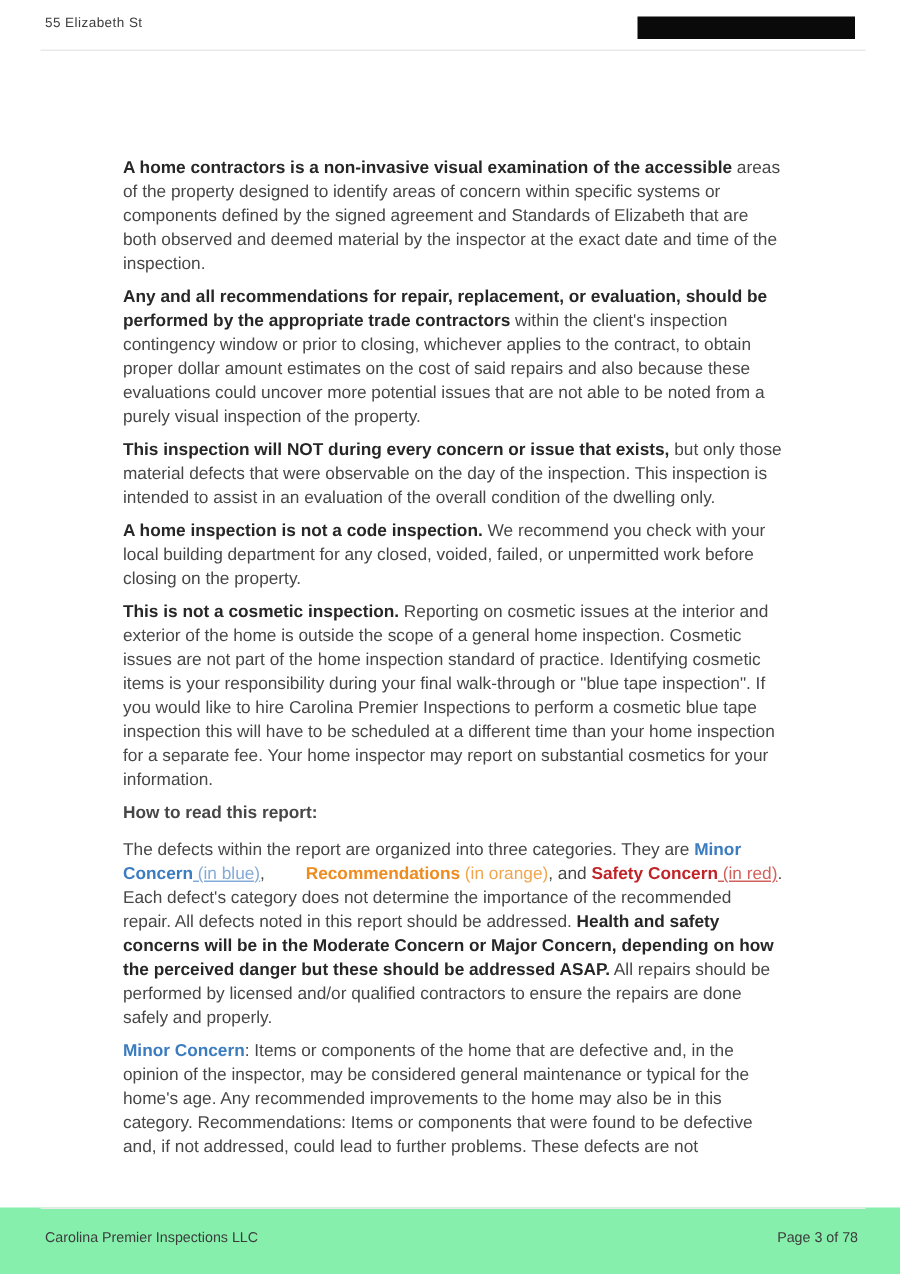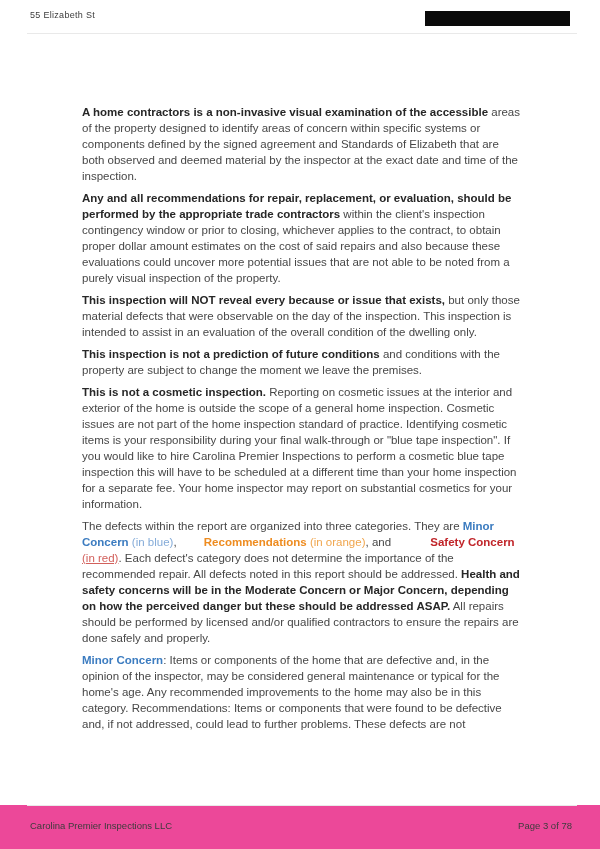--- a/index.html
+++ b/index.html
@@ -38,31 +38,31 @@
   }
   .report-body p {
     margin: 0 0 6px 0;
     font-size: 11.5px;
     line-height: 16px;
     color: #474747;
   }
   .b { font-weight: bold; color: #272727; }
   .h { font-weight: bold; color: #272727; margin-bottom: 9px !important; }
   .c-blue-b   { color: #3c7cc0; font-weight: bold; }
-  .c-blue-l   { color: #84abd8; }
+  .c-blue-l   { color: #84abd8; text-decoration: underline; }
   .c-orange-b { color: #ee8c20; font-weight: bold; margin-left: 24px; }
   .c-orange-l { color: #f0a64e; }
-  .c-red-b    { color: #c02429; font-weight: bold; margin-left: 36px; }
+  .c-red-b    { color: #c02429; font-weight: bold; }
   .c-red-l    { color: #d2605c; text-decoration: underline; }
   
   .footer {
     position: absolute;
     left: 0; right: 0; bottom: 0;
     height: 44px;
-    background: #ec4899;
+    background: #86efac;
   }
   .ftr-rule {
     position: absolute;
     left: 27px; right: 23px; top: 0;
     border-top: 1px solid #e9e9e9;
   }
   .ftr-company {
     position: absolute;
     left: 30px; top: 15px;
     font-size: 9.5px;
@@ -83,27 +83,28 @@
   <div class="hdr-address">55 Elizabeth St</div>
   <div class="hdr-redaction"></div>
   <div class="hdr-rule"></div>
 
   <div class="report-body">
 
     <p><span class="b">A home contractors is a non-invasive visual examination of the accessible</span><span> areas of the property designed to identify areas of concern within specific systems or components defined by the signed agreement and Standards of Elizabeth that are both observed and deemed material by the inspector at the exact date and time of the inspection.</span></p>
 
     <p><span class="b">Any and all recommendations for repair, replacement, or evaluation, should be performed by the appropriate trade contractors</span><span> within the client's inspection contingency window or prior to closing, whichever applies to the contract, to obtain proper dollar amount estimates on the cost of said repairs and also because these evaluations could uncover more potential issues that are not able to be noted from a purely visual inspection of the property.</span></p>
 
-    <p><span class="b">This inspection will NOT reveal every because or issue that exists,</span><span> but only those material defects that were observable on the day of the inspection. This inspection is intended to assist in an evaluation of the overall condition of the dwelling only.</span></p>
+    <p><span class="b">This inspection will NOT during every concern or issue that exists,</span><span> but only those material defects that were observable on the day of the inspection. This inspection is intended to assist in an evaluation of the overall condition of the dwelling only.</span></p>
 
+    <p><span class="b">A home inspection is not a code inspection.</span><span> We recommend you check with your local building department for any closed, voided, failed, or unpermitted work before closing on the property.</span></p>
 
-    <p><span class="b">This inspection is not a prediction of future conditions</span><span> and conditions with the property are subject to change the moment we leave the premises.</span></p>
 
     <p><span class="b">This is not a cosmetic inspection.</span><span> Reporting on cosmetic issues at the interior and exterior of the home is outside the scope of a general home inspection. Cosmetic issues are not part of the home inspection standard of practice. Identifying cosmetic items is your responsibility during your final walk-through or "blue tape inspection". If you would like to hire Carolina Premier Inspections to perform a cosmetic blue tape inspection this will have to be scheduled at a different time than your home inspection for a separate fee. Your home inspector may report on substantial cosmetics for your information.</span></p>
 
+    <p class="h">How to read this report:</p>
 
     <p><span>The defects within the report are organized into three categories. They are </span><span class="c-blue-b">Minor Concern</span><span class="c-blue-l"> (in blue)</span><span>, </span><span class="c-orange-b">Recommendations</span><span class="c-orange-l"> (in orange)</span><span>, and </span><span class="c-red-b">Safety Concern</span><span class="c-red-l"> (in red)</span><span>. Each defect's category does not determine the importance of the recommended repair. All defects noted in this report should be addressed. </span><span class="b">Health and safety concerns will be in the Moderate Concern or Major Concern, depending on how the perceived danger but these should be addressed ASAP.</span><span> All repairs should be performed by licensed and/or qualified contractors to ensure the repairs are done safely and properly.</span></p>
 
     <p><span class="c-blue-b">Minor Concern</span><span>: Items or components of the home that are defective and, in the opinion of the inspector, may be considered general maintenance or typical for the home's age. Any recommended improvements to the home may also be in this category. Recommendations: Items or components that were found to be defective and, if not addressed, could lead to further problems. These defects are not</span></p>
 
   </div>
 
   <div class="footer">
     <div class="ftr-rule"></div>
     <div class="ftr-company">Carolina Premier Inspections LLC</div>

